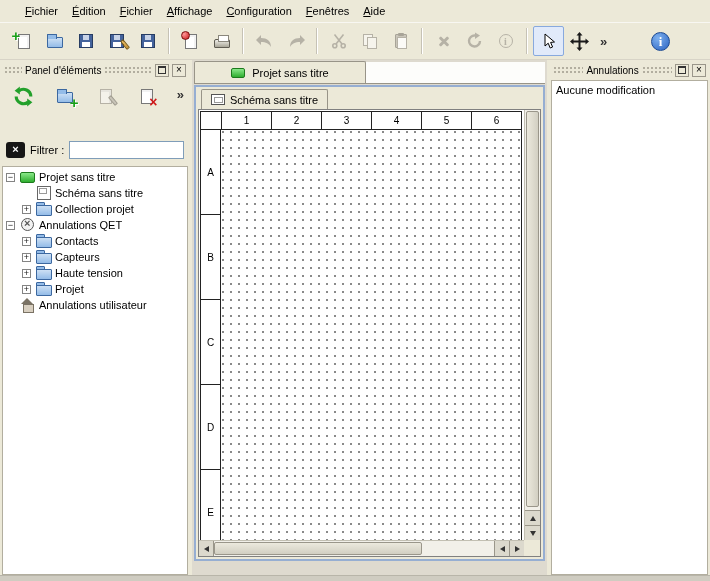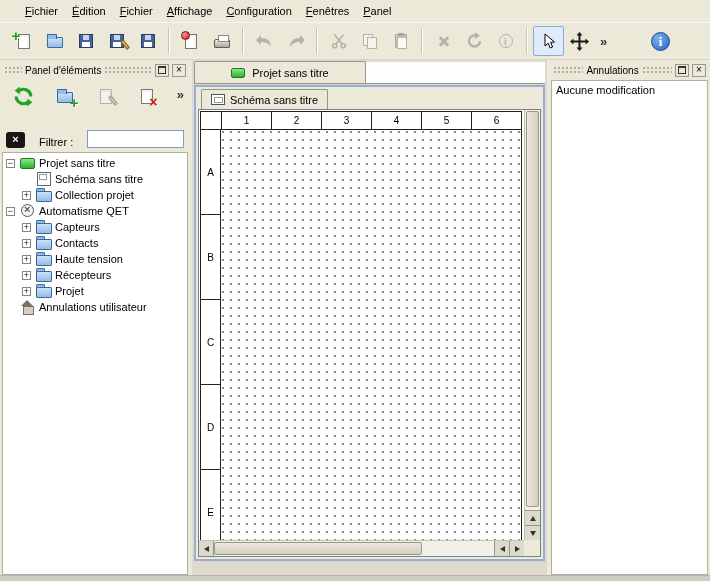--- a/index.html
+++ b/index.html
@@ -59,21 +59,21 @@
   .dock-title { height:16px; display:flex; align-items:center; gap:3px; padding:0 2px; flex:none; }
   .dock-title-text { font-size:10px; white-space:nowrap; }
   .grip { height:8px; background-image:radial-gradient(#b2ae9f 1px, transparent 1.2px); background-size:4px 4px; }
   .grip.lead { width:18px; } .grip.fill { flex:1; }
   .dock-btn { width:14px; height:13px; border:1px solid #9a968a; background:#ece9d8; display:flex; align-items:center; justify-content:center; font-size:10px; line-height:10px; flex:none; }
   .dock-btn.float::after { content:""; width:6px; height:5px; border:1px solid #333; border-top-width:2px; }
 
   .panel-toolbar { height:36px; display:flex; align-items:center; gap:10px; padding:2px 6px; flex:none; position:relative; }
   .panel-overflow { position:absolute; right:4px; top:9px; font-weight:bold; font-size:13px; color:#333; }
 
-  .filter-row { height:24px; display:flex; align-items:flex-end; gap:14px; padding:0 4px; margin-top:10px; flex:none; }
+  .filter-row { height:24px; display:flex; align-items:center; gap:5px; padding:0 4px; margin-top:24px; flex:none; }
   .filter-input { flex:1; height:18px; border:1px solid #7f9db9; background:#fff; font:inherit; padding:1px 3px; min-width:0; }
 
   .tree { flex:1; background:#fff; border:1px solid #b2ae9f; margin-top:4px; overflow:hidden; padding-top:2px; }
   .tree-row { height:16px; display:flex; align-items:center; padding-left:3px; white-space:nowrap; }
   .tree-row.indent-1 { padding-left:19px; }
   .expander { width:9px; height:9px; border:1px solid #848484; background:#fff; font-size:9px; line-height:7px; text-align:center; color:#222; flex:none; margin-right:4px; }
   .expander.plus::before { content:"+"; } .expander.minus::before { content:"−"; }
   .expander.none { visibility:hidden; }
   .tree-label { margin-left:3px; }
   .ti { position:relative; width:17px; height:14px; display:inline-block; flex:none; }
@@ -133,21 +133,21 @@
 <div class="app">
 
   <div class="menubar">
 
   <span class="menu-item">Fichier</span>
       <span class="menu-item">Édition</span>
       <span class="menu-item">Fichier</span>
       <span class="menu-item">Affichage</span>
       <span class="menu-item">Configuration</span>
       <span class="menu-item">Fenêtres</span>
-      <span class="menu-item">Panel</span>
+      <span class="menu-item">Aide</span>
     </div>
 
   <div class="toolbar">
     <span class="tb-btn">
         <span class="ic ic-page"><span class="ov-plus"></span></span>
       </span>
     <span class="tb-btn">
         <span class="ic ic-folder"></span>
       </span>
     <span class="tb-btn">
@@ -278,41 +278,36 @@
           <span class="tree-label">Schéma sans titre</span>
         </div>
         <div class="tree-row indent-1">
           <span class="expander plus"></span>
           <span class="ti folder"></span>
           <span class="tree-label">Collection projet</span>
         </div>
         <div class="tree-row indent-0">
           <span class="expander minus"></span>
           <span class="ti qet"></span>
-          <span class="tree-label">Automatisme QET</span>
+          <span class="tree-label">Annulations QET</span>
+        </div>
+        <div class="tree-row indent-1">
+          <span class="expander plus"></span>
+          <span class="ti folder"></span>
+          <span class="tree-label">Contacts</span>
         </div>
         <div class="tree-row indent-1">
           <span class="expander plus"></span>
           <span class="ti folder"></span>
           <span class="tree-label">Capteurs</span>
         </div>
         <div class="tree-row indent-1">
           <span class="expander plus"></span>
           <span class="ti folder"></span>
-          <span class="tree-label">Contacts</span>
-        </div>
-        <div class="tree-row indent-1">
-          <span class="expander plus"></span>
-          <span class="ti folder"></span>
           <span class="tree-label">Haute tension</span>
-        </div>
-        <div class="tree-row indent-1">
-          <span class="expander plus"></span>
-          <span class="ti folder"></span>
-          <span class="tree-label">Récepteurs</span>
         </div>
         <div class="tree-row indent-1">
           <span class="expander plus"></span>
           <span class="ti folder"></span>
           <span class="tree-label">Projet</span>
         </div>
         <div class="tree-row indent-0">
           <span class="expander none"></span>
           <span class="ti home"></span>
           <span class="tree-label">Annulations utilisateur</span>

